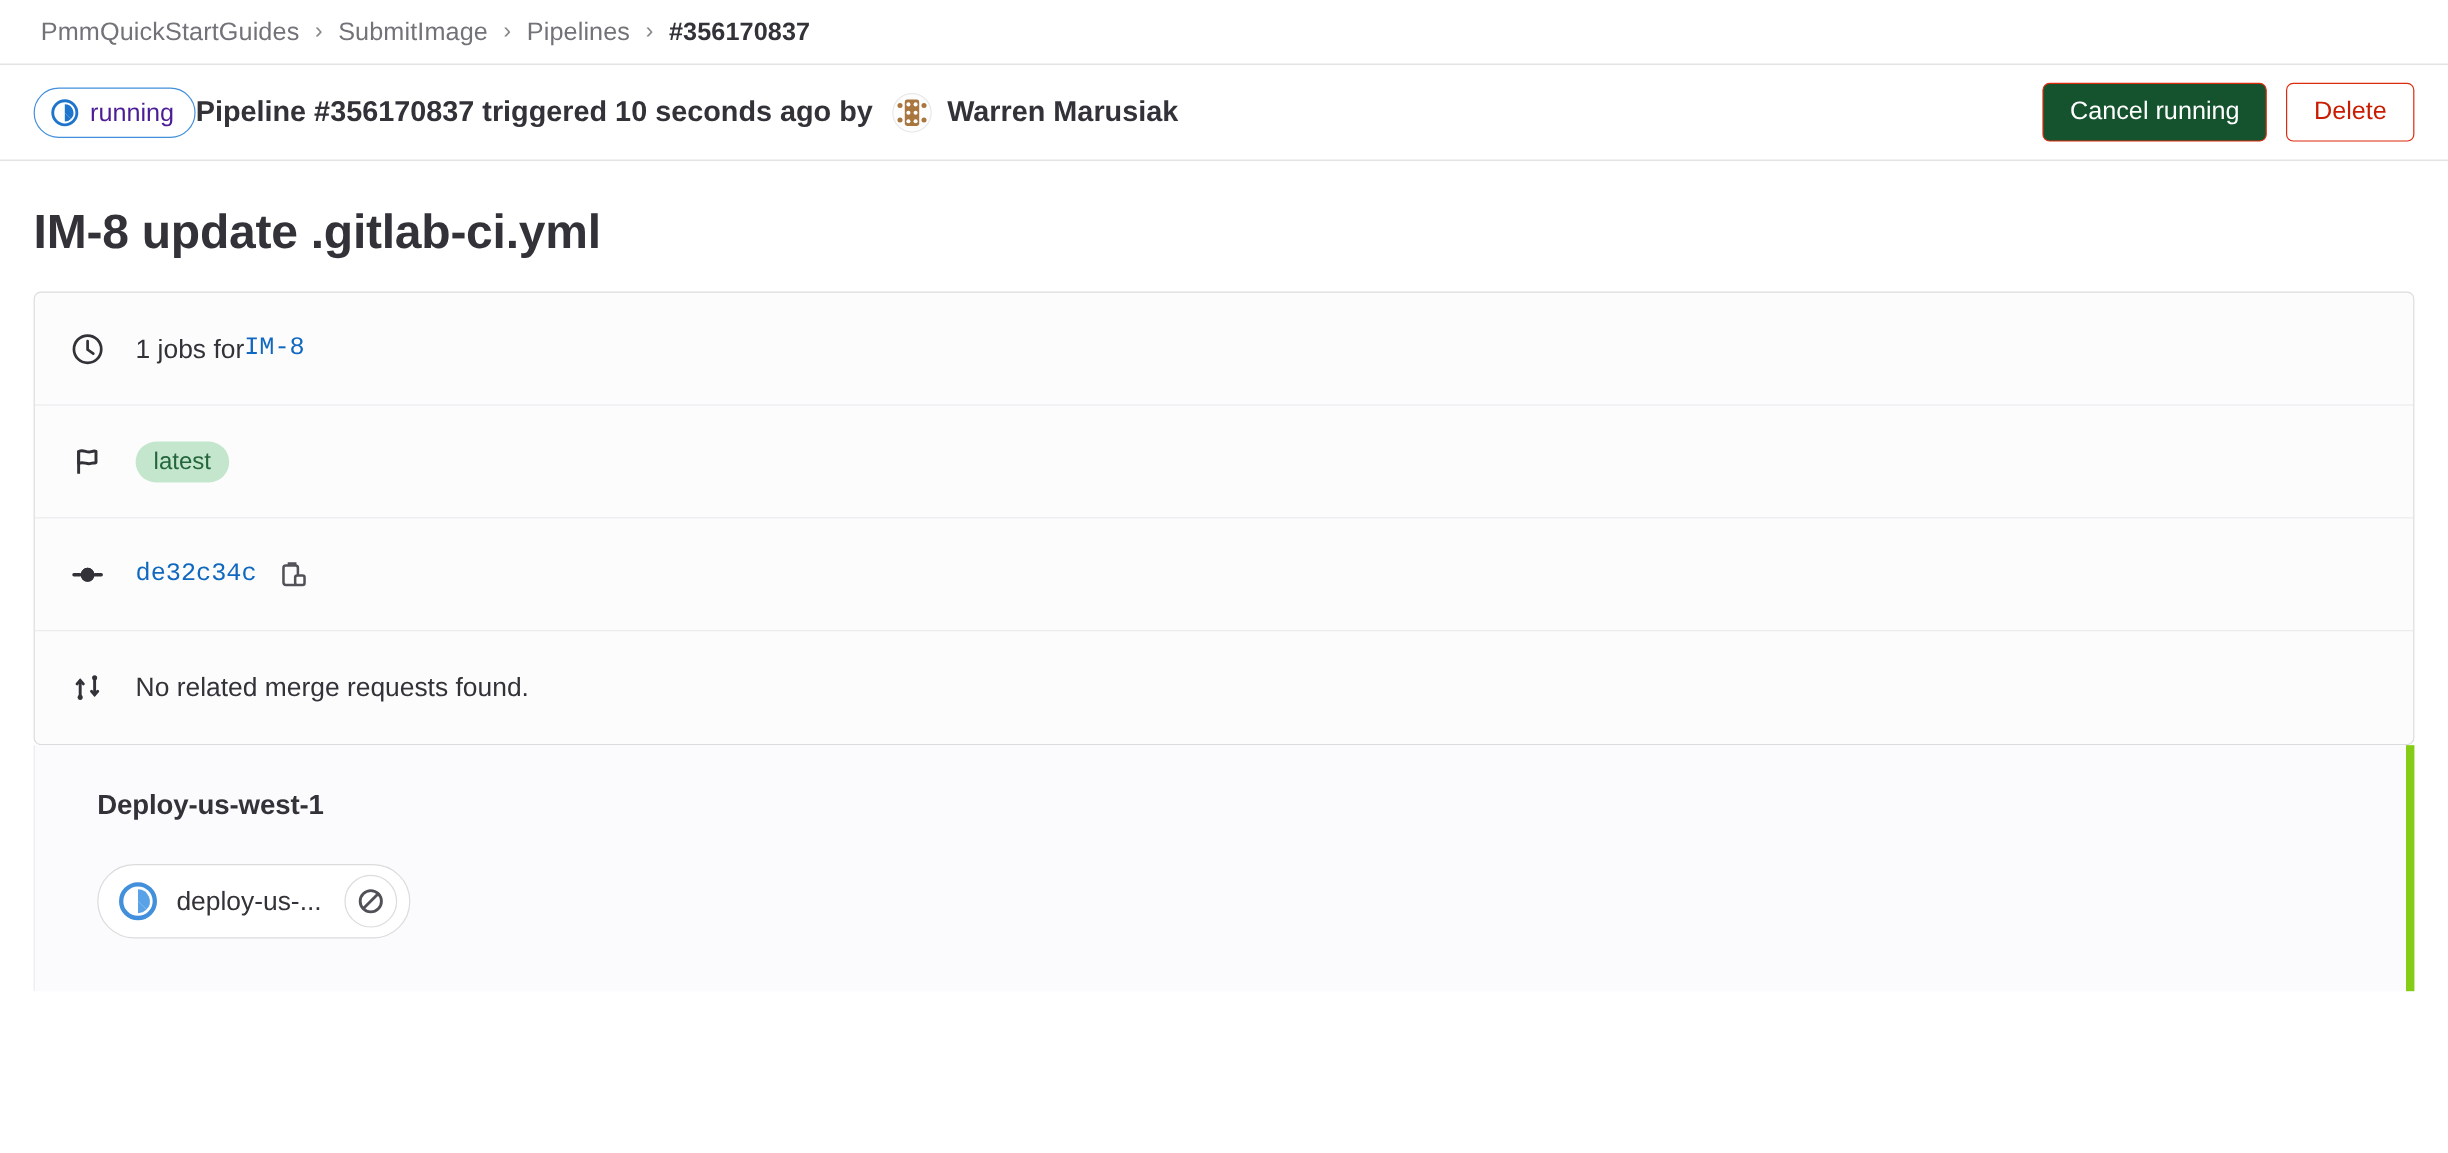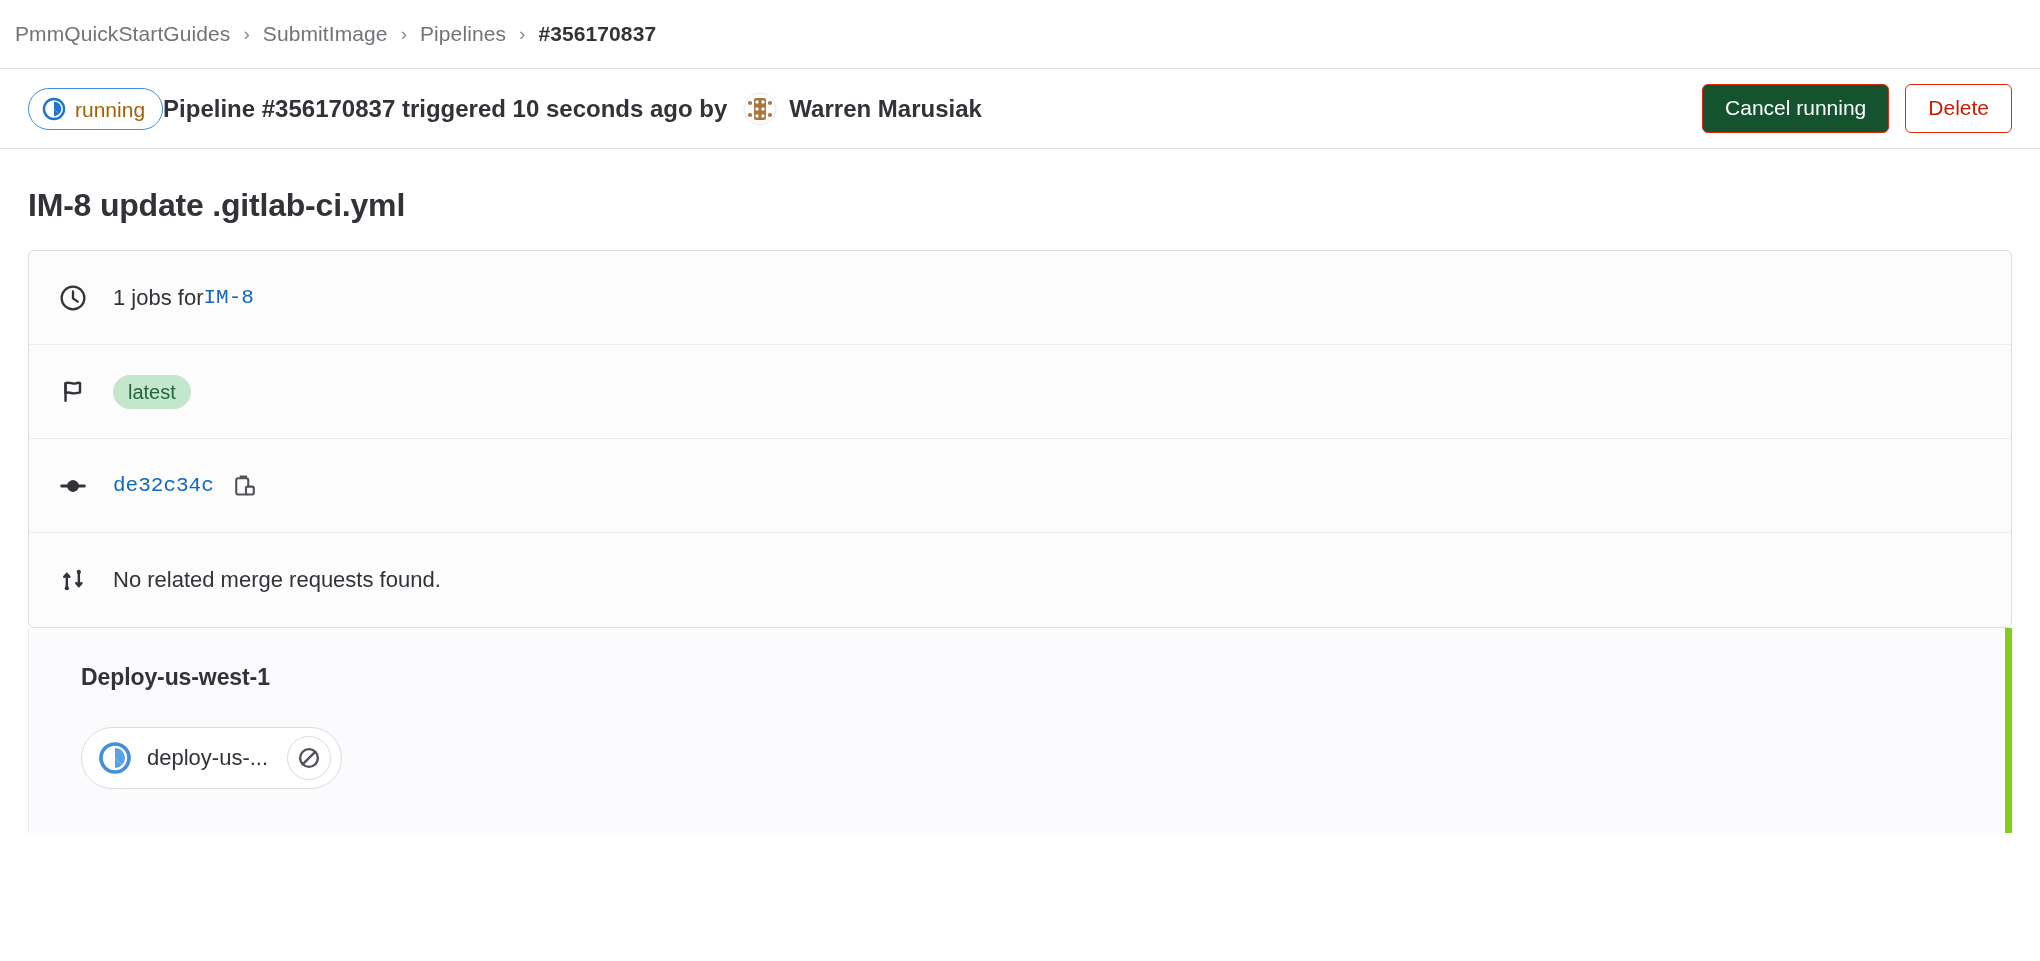--- a/index.html
+++ b/index.html
@@ -7,23 +7,23 @@
     width: 2040px; height: 961px;
     background: #fff;
     font-family: "Liberation Sans", sans-serif;
     color: #333238;
     overflow: hidden;
   }
   .page { width: 2040px; height: 961px; position: relative; }
 
   
   .breadcrumb-bar {
-    height: 69px;
+    height: 54px;
     display: flex; align-items: center;
-    padding: 0 15px;
+    padding: 0 34px;
     border-bottom: 1px solid #dcdcde;
   }
   .crumb {
     font-size: 21px; color: #737278; letter-spacing: .1px;
     text-decoration: none; white-space: nowrap;
   }
   .crumb.current { color: #333238; font-weight: 700; }
   .crumb-sep {
     font-size: 19px; color: #89888d;
     margin: 0 13px; user-select: none;
@@ -32,21 +32,21 @@
   
   .status-bar {
     height: 80px;
     display: flex; align-items: center;
     padding: 0 28px;
     border-bottom: 1px solid #dcdcde;
   }
   .badge-running {
     display: inline-flex; align-items: center; gap: 9px;
     border: 1px solid #428fdc;
-    color: #a16207;
+    color: #4c1d95;
     background: #fff;
     border-radius: 999px;
     padding: 6px 17px 6px 13px;
     font-size: 21px;
     line-height: 1;
     height: 42px;
   }
   .badge-running .lbl { position: relative; top: 1px; }
   .hdr-text {
     font-size: 24px;
@@ -81,21 +81,21 @@
   }
   .btn-danger {
     background: #14532d; border: 1px solid #dd2b0e; color: #fff;
   }
   .btn-danger-outline {
     background: #fff; border: 1px solid #dd2b0e; color: #c91c00;
   }
 
   
   .commit-title {
-    font-size: 32px; font-weight: 700; color: #333238;
+    font-size: 40px; font-weight: 700; color: #333238;
     padding: 38px 28px 26px 28px;
     letter-spacing: -.2px;
   }
 
   
   .info-card {
     margin: 0 28px;
     border: 1px solid #dcdcde;
     border-radius: 6px;
     background: #fcfcfc;

